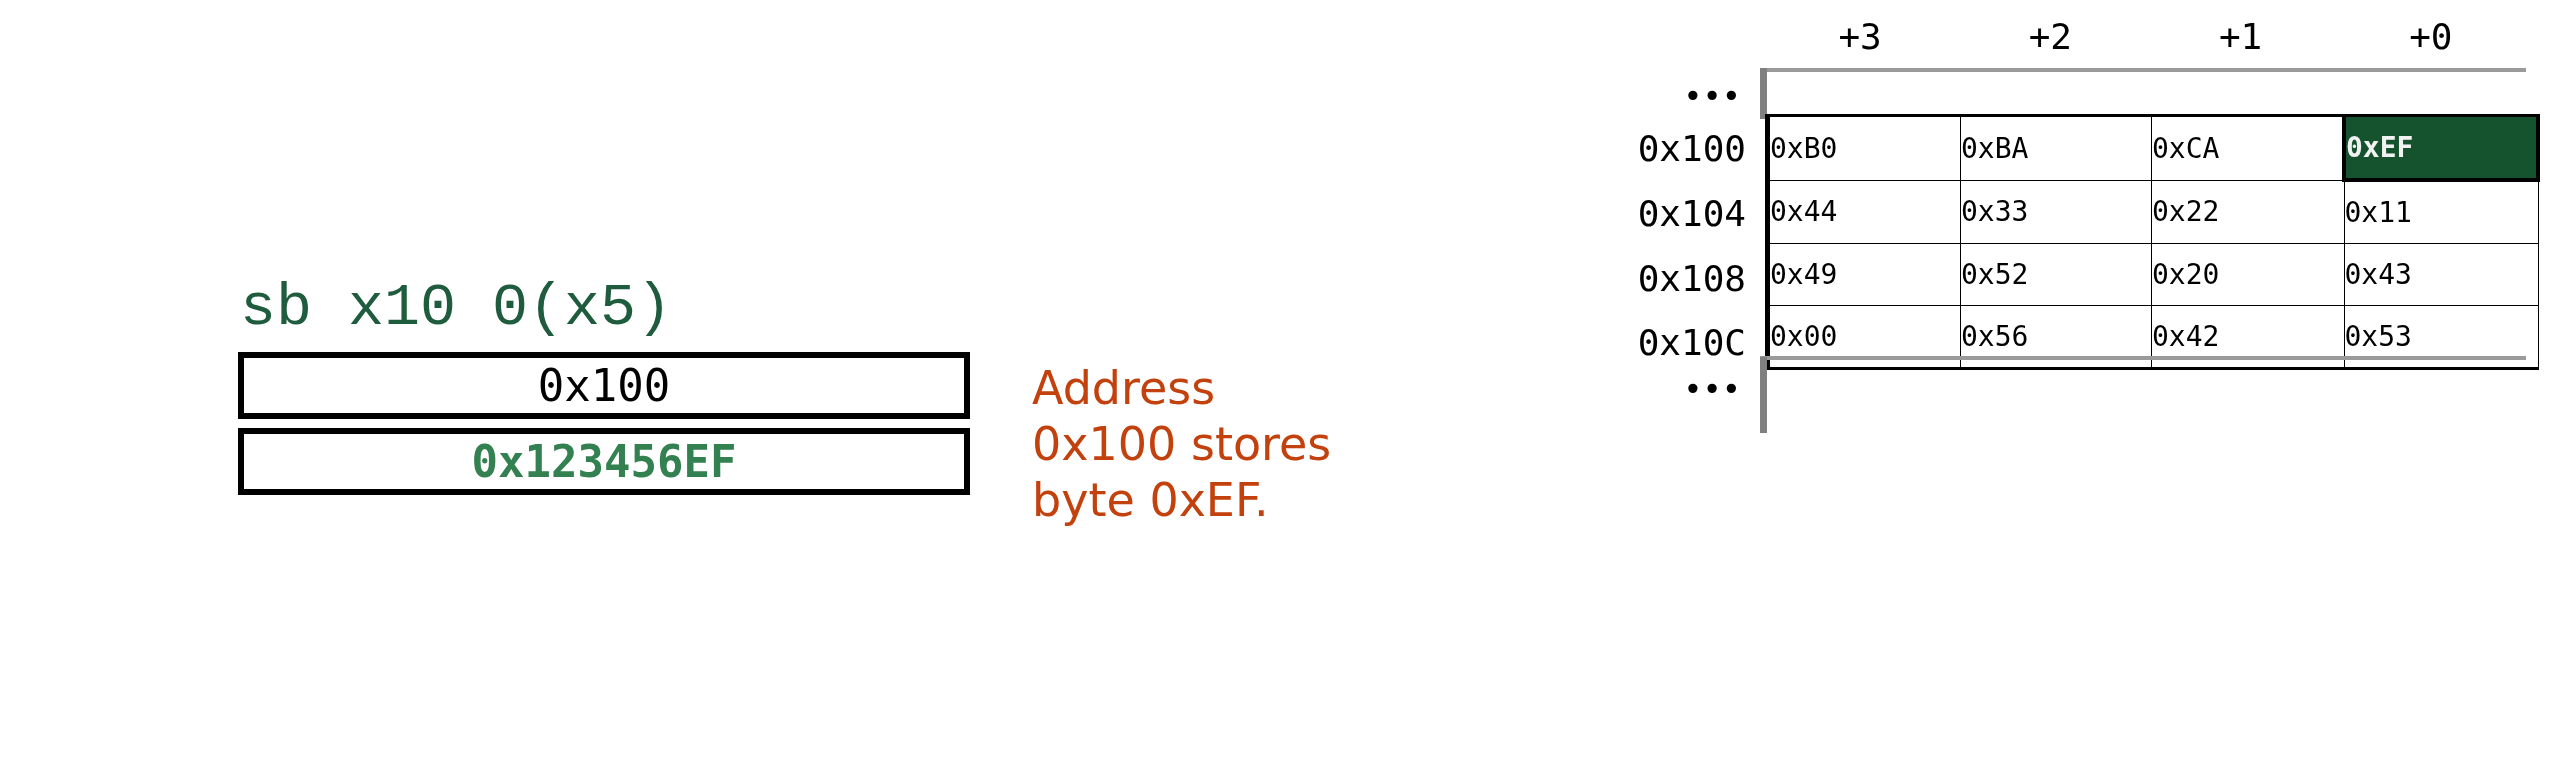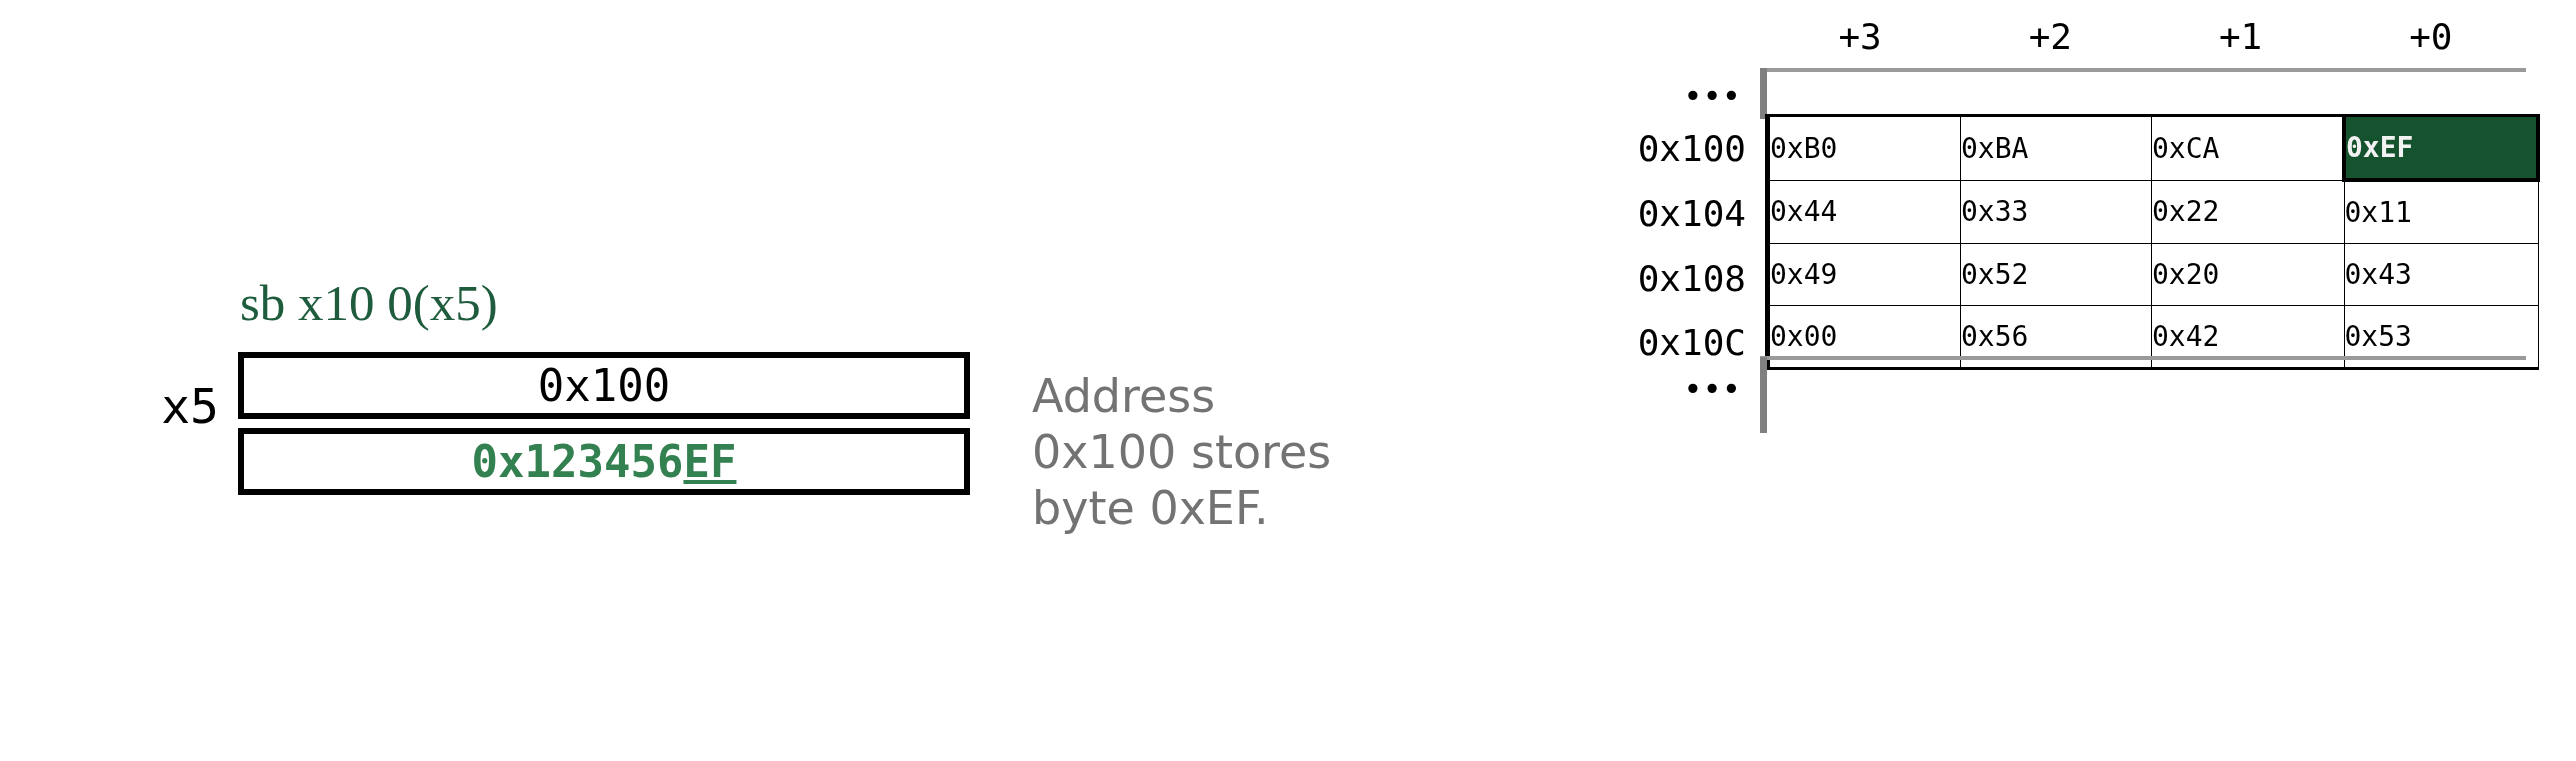--- a/index.html
+++ b/index.html
@@ -16,22 +16,22 @@
     overflow: hidden;
   }
 
   
   #left-panel { position: absolute; left: 0; top: 0; width: 1617px; height: 761px; }
 
   .instruction {
     position: absolute;
     left: 240px;
     top: 278px;
-    font-family: Liberation Serif, serif;
-    font-size: 51px;
+    font-family: Liberation Mono, monospace;
+    font-size: 60px;
     line-height: 1;
     color: #1f5c3d;
     white-space: pre;
     text-align: right;
   }
 
   .reg-label {
     position: absolute;
     font-family: "DejaVu Sans Mono", monospace;
     font-size: 48px;
@@ -62,33 +62,32 @@
     font-family: "DejaVu Sans Mono", monospace;
     font-size: 44px;
     line-height: 1;
     color: #000000;
     white-space: pre;
   }
   .reg-value.green {
     color: #338050;
     font-weight: bold;
   }
-  .reg-value .underline-byte { text-decoration: underline; }
+  .reg-value .underline-byte { }
 
   .note {
     position: absolute;
     left: 1032px;
     top: 360px;
     width: 333px;
     font-family: "DejaVu Sans", sans-serif;
     font-size: 46px;
     line-height: 1.22;
-    color: #737373;
+    color: #c2410c;
     white-space: pre-line;
-    margin-top: 8px;
   }
 
   
   #memory-panel { position: absolute; left: 1570px; top: 0; width: 1006px; height: 761px; }
 
   .col-header-row {
     position: absolute;
     left: 195px;
     top: 19px;
     width: 761px;
@@ -188,21 +187,20 @@
 </style>
 </head>
 <body>
 
 <div id="canvas">
 
   <div id="left-panel">
 
     <div class="instruction">sb x10 0(x5)</div>
 
-    <div class="reg-label" id="reg-label-x5">x5</div>
 
     <div class="reg-box" id="reg-box-x5">
       <span class="reg-value">0x100</span>
     </div>
 
 
     <div class="reg-box" id="reg-box-x10">
       <span class="reg-value green"><span>0x123456</span><span class="underline-byte">EF</span></span>
     </div>
 

